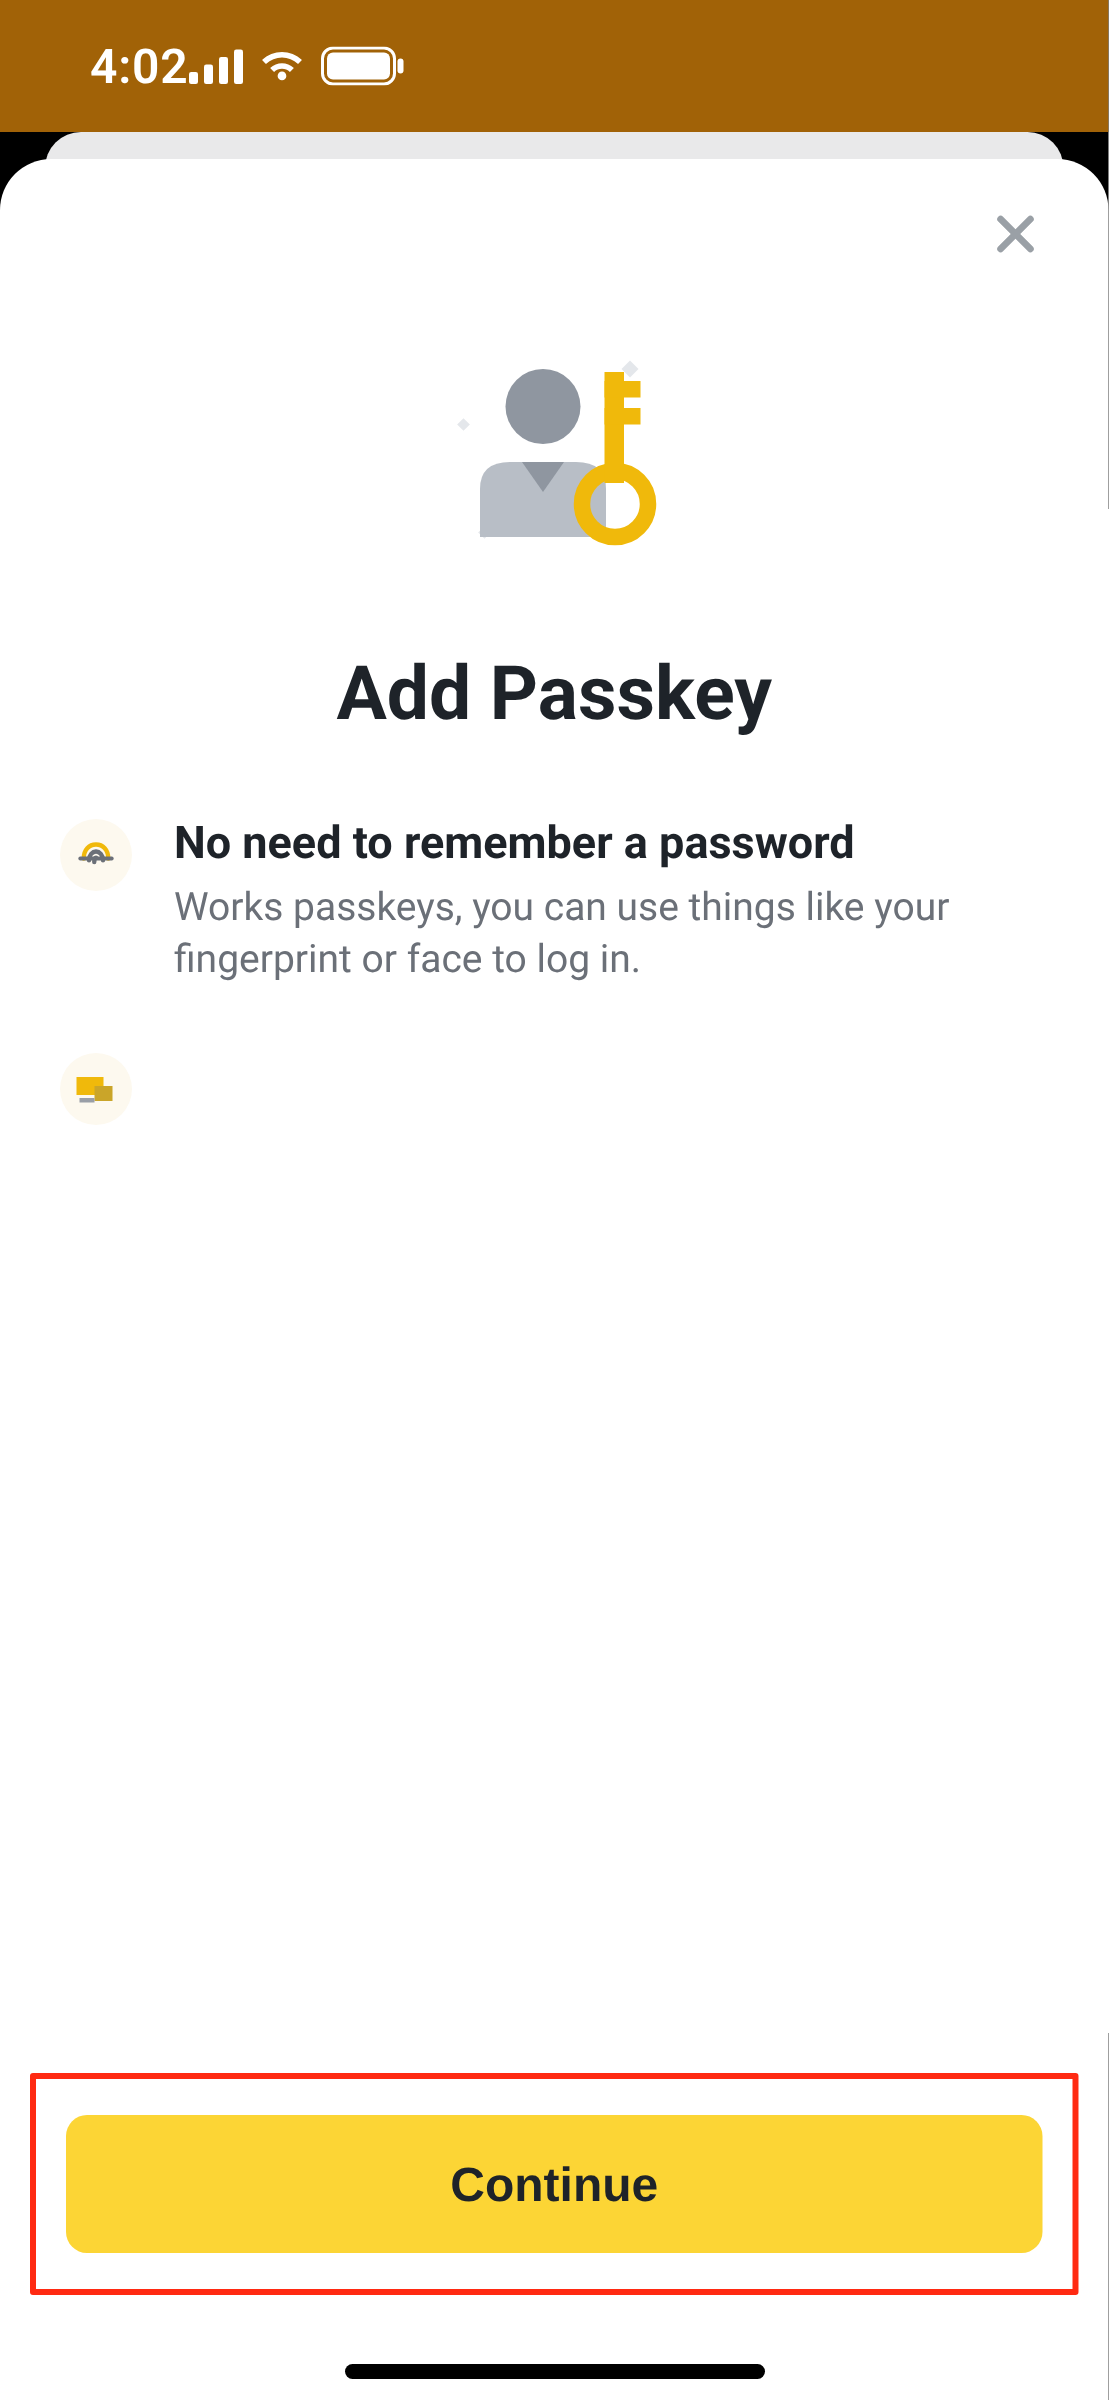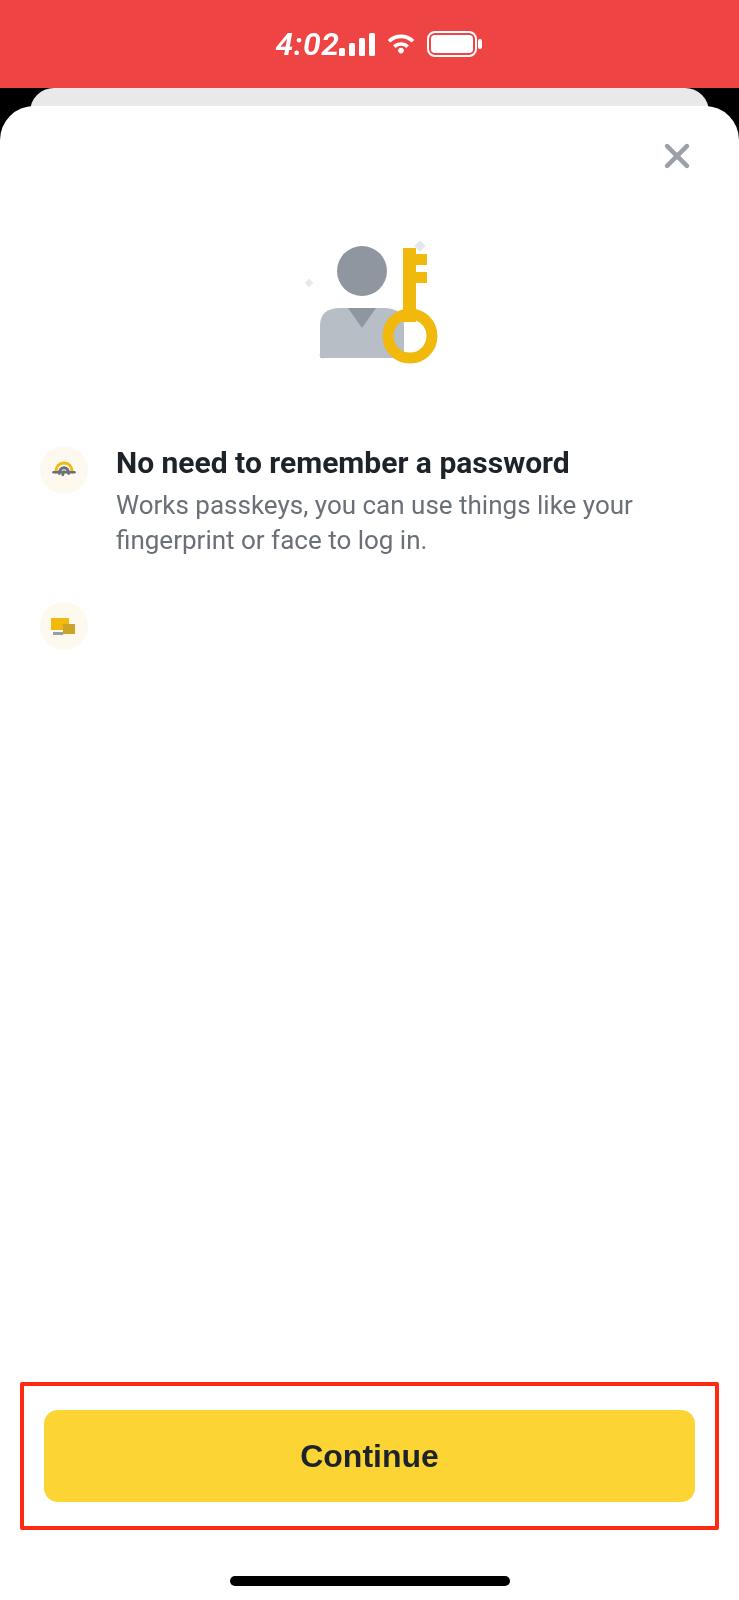--- a/index.html
+++ b/index.html
@@ -2,27 +2,26 @@
 <html><head>
 <meta charset="utf-8">
 <style>
   * { box-sizing: border-box; margin: 0; padding: 0; }
   html, body { width: 739px; height: 1600px; font-family: -apple-system, BlinkMacSystemFont, "Segoe UI", Roboto, Helvetica, Arial, sans-serif; }
   body { background: #000; overflow: hidden; position: relative; }
 
   
   .status-bar {
     height: 88px;
-    background: #ef4444;
+    background: #a16207;
     color: #fff;
     display: flex;
     align-items: center;
-    justify-content: center;
+    justify-content: flex-start;
     padding: 0 40px 0 60px;
-    font-style: italic;
   }
   .status-time { font-size: 32px; font-weight: 600; letter-spacing: 0.5px; }
   .status-icons { display: flex; align-items: center; gap: 10px; }
   .status-icons svg { display: block; }
 
   
   .sheet-back {
     position: absolute;
     top: 88px; left: 30px; right: 30px;
     height: 40px;
@@ -49,21 +48,21 @@
   .hero svg { display: block; }
 
   .page-title {
     text-align: center;
     font-size: 50px;
     font-weight: 700;
     color: #1e2329;
     margin-top: 58px;
   }
 
-  .features { margin-top: 68px; }
+  .features { margin-top: 52px; }
   .feature { display: flex; gap: 28px; padding: 0 0 42px 0; }
   .feature-icon { flex: 0 0 48px; height: 48px; border-radius: 50%; background: #fdf9ef; display: flex; align-items: center; justify-content: center; margin-top: 2px; }
   .feature-icon svg { display: block; }
   .feature-body { flex: 1; }
   .feature-title { font-size: 30px; font-weight: 700; color: #1e2329; line-height: 1.25; }
   .feature-desc { font-size: 26px; color: #6b7078; line-height: 1.35; margin-top: 6px; }
 
   .spacer { flex: 1; }
 
   .continue-wrap {
@@ -157,20 +156,21 @@
         <g fill="#f0b90b">
           <circle cx="120" cy="100" r="22" fill="none" stroke="#f0b90b" stroke-width="11"></circle>
           <rect x="113" y="12" width="13" height="74"></rect>
           <rect x="113" y="18" width="24" height="11"></rect>
           <rect x="113" y="36" width="24" height="11"></rect>
         </g>
       </svg>
     </span>
   </div>
 
+  <h1 class="page-title">Add Passkey</h1>
 
   <div class="features">
 
     <div class="feature">
       <div class="feature-icon">
         <svg width="28" height="28" viewBox="0 0 24 24">
           <path d="M5 14c0-5 3-8 7-8s7 3 7 8" fill="none" stroke="#f0b90b" stroke-width="2.5" stroke-linecap="round"></path>
           <path d="M8 15c0-3 2-5 4-5s4 2 4 5" fill="none" stroke="#6b7078" stroke-width="2.5" stroke-linecap="round"></path>
           <path d="M11 16c0-1.5 .5-2.5 1-2.5" fill="none" stroke="#6b7078" stroke-width="2.5" stroke-linecap="round"></path>
           <line x1="3" y1="14" x2="21" y2="14" stroke="#6b7078" stroke-width="2.2" stroke-linecap="round"></line>

